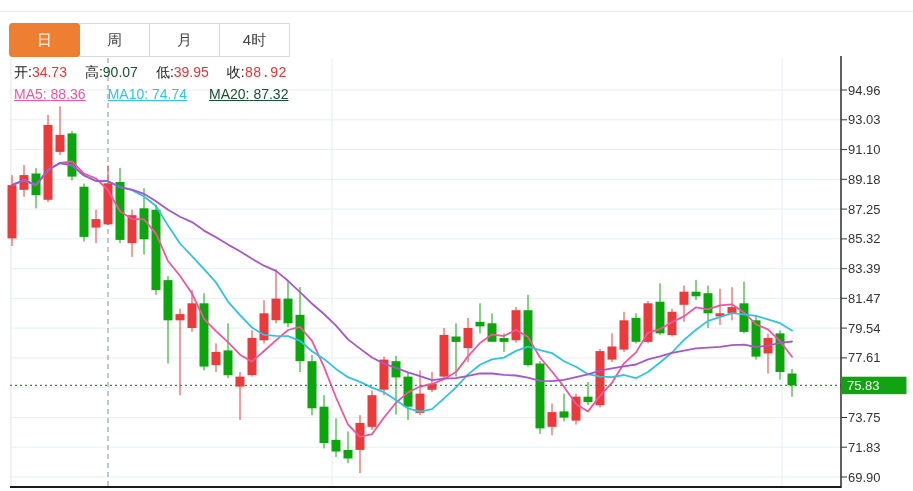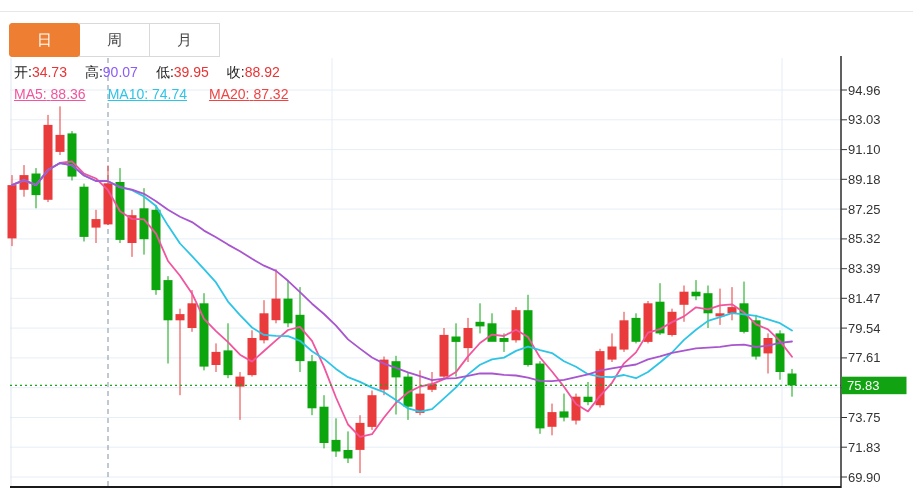--- a/index.html
+++ b/index.html
@@ -27,28 +27,29 @@
 <body>
 
 <div class="screen">
 
   <div class="top-divider"></div>
 
   <div class="tabbar">
       <div class="tab active" style="background: rgb(238, 126, 49); border-color: rgb(238, 126, 49);">日</div>
       <div class="tab">周</div>
       <div class="tab">月</div>
+      <div class="tab">4时</div>
     </div>
 
   <div class="readout">
-    <span class="lbl">开:</span><span class="val" style="color: rgb(232, 52, 52);">34.73</span><span class="lbl">高:</span><span class="val" style="color: #8b5cf6;">90.07</span><span class="lbl">低:</span><span class="val" style="color: rgb(232, 52, 52);">39.95</span><span class="lbl">收:</span><span class="val" style="color: rgb(232, 52, 52);">88.92</span>
+    <span class="lbl">开:</span><span class="val" style="color: rgb(232, 52, 52);">34.73</span><span class="lbl">高:</span><span class="val" style="color: #14532d;">90.07</span><span class="lbl">低:</span><span class="val" style="color: rgb(232, 52, 52);">39.95</span><span class="lbl">收:</span><span class="val" style="color: rgb(232, 52, 52); font-family: Liberation Mono, monospace;">88.92</span>
   </div>
 
   <div class="ma-row">
-    <span class="ma-item" style="color: rgb(240, 85, 158);"><span>MA5:</span> <span>88.36</span></span><span class="ma-item" style="color: rgb(46, 196, 230);"><span>MA10:</span> <span>74.74</span></span><span class="ma-item" style="color: #ef4444; margin-top: 47px;"><span>MA20:</span> <span>87.32</span></span>
+    <span class="ma-item" style="color: rgb(240, 85, 158);"><span>MA5:</span> <span>88.36</span></span><span class="ma-item" style="color: rgb(46, 196, 230);"><span>MA10:</span> <span>74.74</span></span><span class="ma-item" style="color: #14532d; margin-top: 47px;"><span>MA20:</span> <span>87.32</span></span>
   </div>
 
   <svg id="chart-svg" width="913" height="491" viewBox="0 0 913 491">
       <line x1="10" x2="841" y1="90.0" y2="90.0" stroke="#e6eef6" stroke-width="1"></line>
       <line x1="10" x2="841" y1="119.8" y2="119.8" stroke="#e6eef6" stroke-width="1"></line>
       <line x1="10" x2="841" y1="149.6" y2="149.6" stroke="#e6eef6" stroke-width="1"></line>
       <line x1="10" x2="841" y1="179.3" y2="179.3" stroke="#e6eef6" stroke-width="1"></line>
       <line x1="10" x2="841" y1="209.1" y2="209.1" stroke="#e6eef6" stroke-width="1"></line>
       <line x1="10" x2="841" y1="238.9" y2="238.9" stroke="#e6eef6" stroke-width="1"></line>
       <line x1="10" x2="841" y1="268.7" y2="268.7" stroke="#e6eef6" stroke-width="1"></line>

